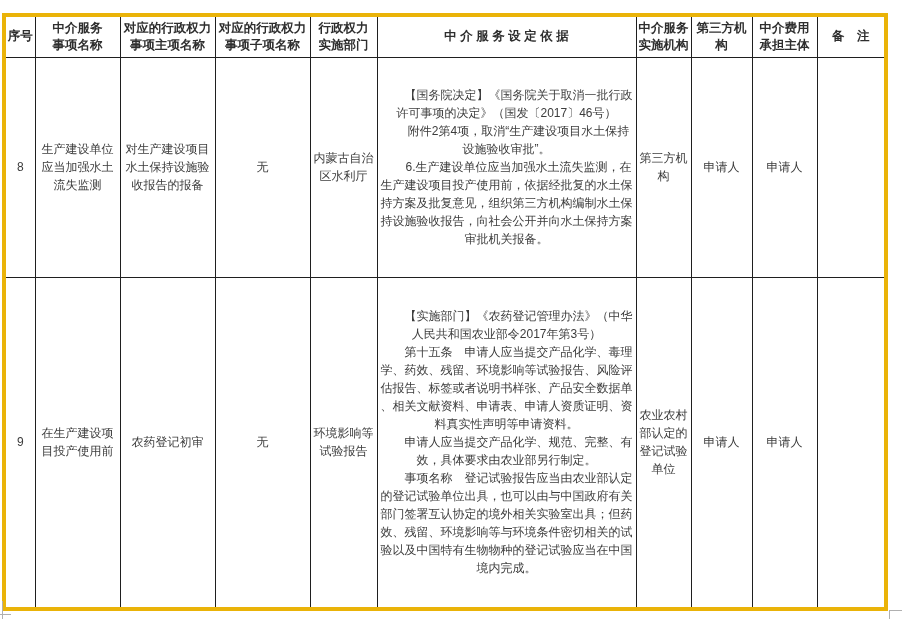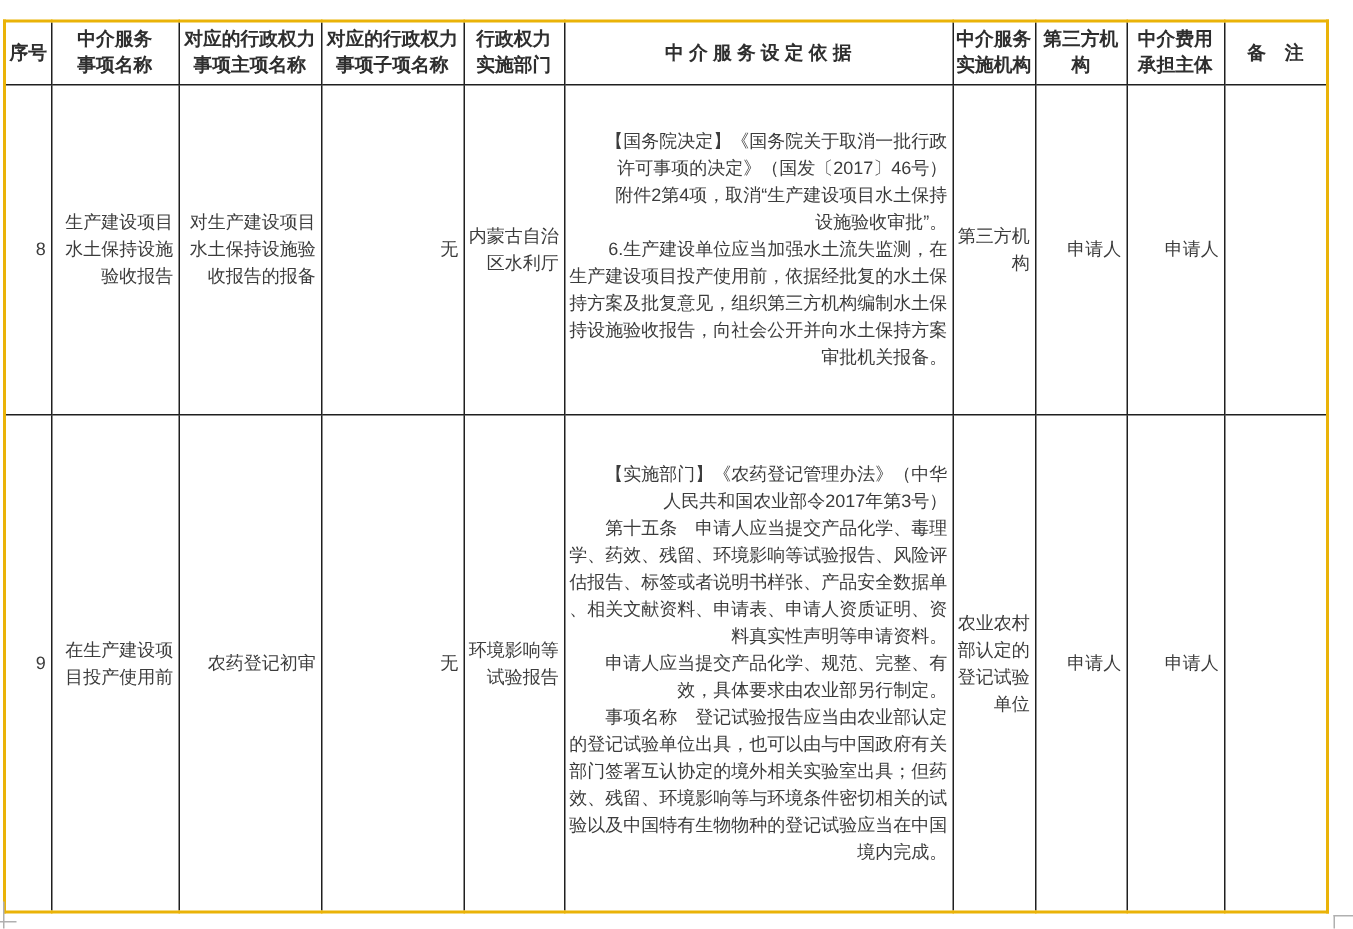--- a/index.html
+++ b/index.html
@@ -15,21 +15,21 @@
     font-family: "Liberation Sans", sans-serif;
     color: #3c3c3c;
   }
   table.svc {
     position: absolute;
     left: 2px;
     top: 13px;
     border-collapse: collapse;
     table-layout: fixed;
     width: 884px;
-    border: 2px solid #eab308;
+    border: 4px solid #eab308;
   }
   table.svc th, table.svc td {
     border: 1px solid #1f1f1f;
     padding: 0 3px;
     vertical-align: middle;
     word-break: break-all;
     line-break: anywhere;
     overflow: hidden;
   }
   table.svc th {
@@ -37,21 +37,21 @@
     font-weight: bold;
     color: #2e2e2e;
     text-align: center;
     line-height: 17px;
     white-space: pre-line;
     padding: 0 1px;
   }
   table.svc td {
     font-size: 12px;
     line-height: 18px;
-    text-align: right;
+    text-align: center;
     margin-left: 12px;
   }
   tr.hdr    { height: 42px; }
   tr.row-8  { height: 220px; }
   tr.row-9  { height: 332px; }
   td.center { text-align: center; }
   td.basis  { line-height: 19px; }
   td.basis p {
     margin: 0;
     text-indent: 2em;
@@ -98,21 +98,21 @@
 实施机构</th>
       <th>第三方机构</th>
       <th>中介费用
 承担主体</th>
       <th>备　注</th>
     </tr>
   </thead>
   <tbody>
     <tr class="row-8">
       <td class="center">8</td>
-      <td>生产建设项目水土保持设施验收报告</td>
+      <td>生产建设单位应当加强水土流失监测</td>
       <td>对生产建设项目水土保持设施验收报告的报备</td>
       <td class="center">无</td>
       <td>内蒙古自治区水利厅</td>
       <td class="basis">
         <p>【国务院决定】《国务院关于取消一批行政许可事项的决定》（国发〔2017〕46号）</p>
         <p>附件2第4项，取消“生产建设项目水土保持设施验收审批”。</p>
         <p>6.生产建设单位应当加强水土流失监测，在生产建设项目投产使用前，依据经批复的水土保持方案及批复意见，组织第三方机构编制水土保持设施验收报告，向社会公开并向水土保持方案审批机关报备。</p>
       </td>
       <td>第三方机构</td>
       <td>申请人</td>

